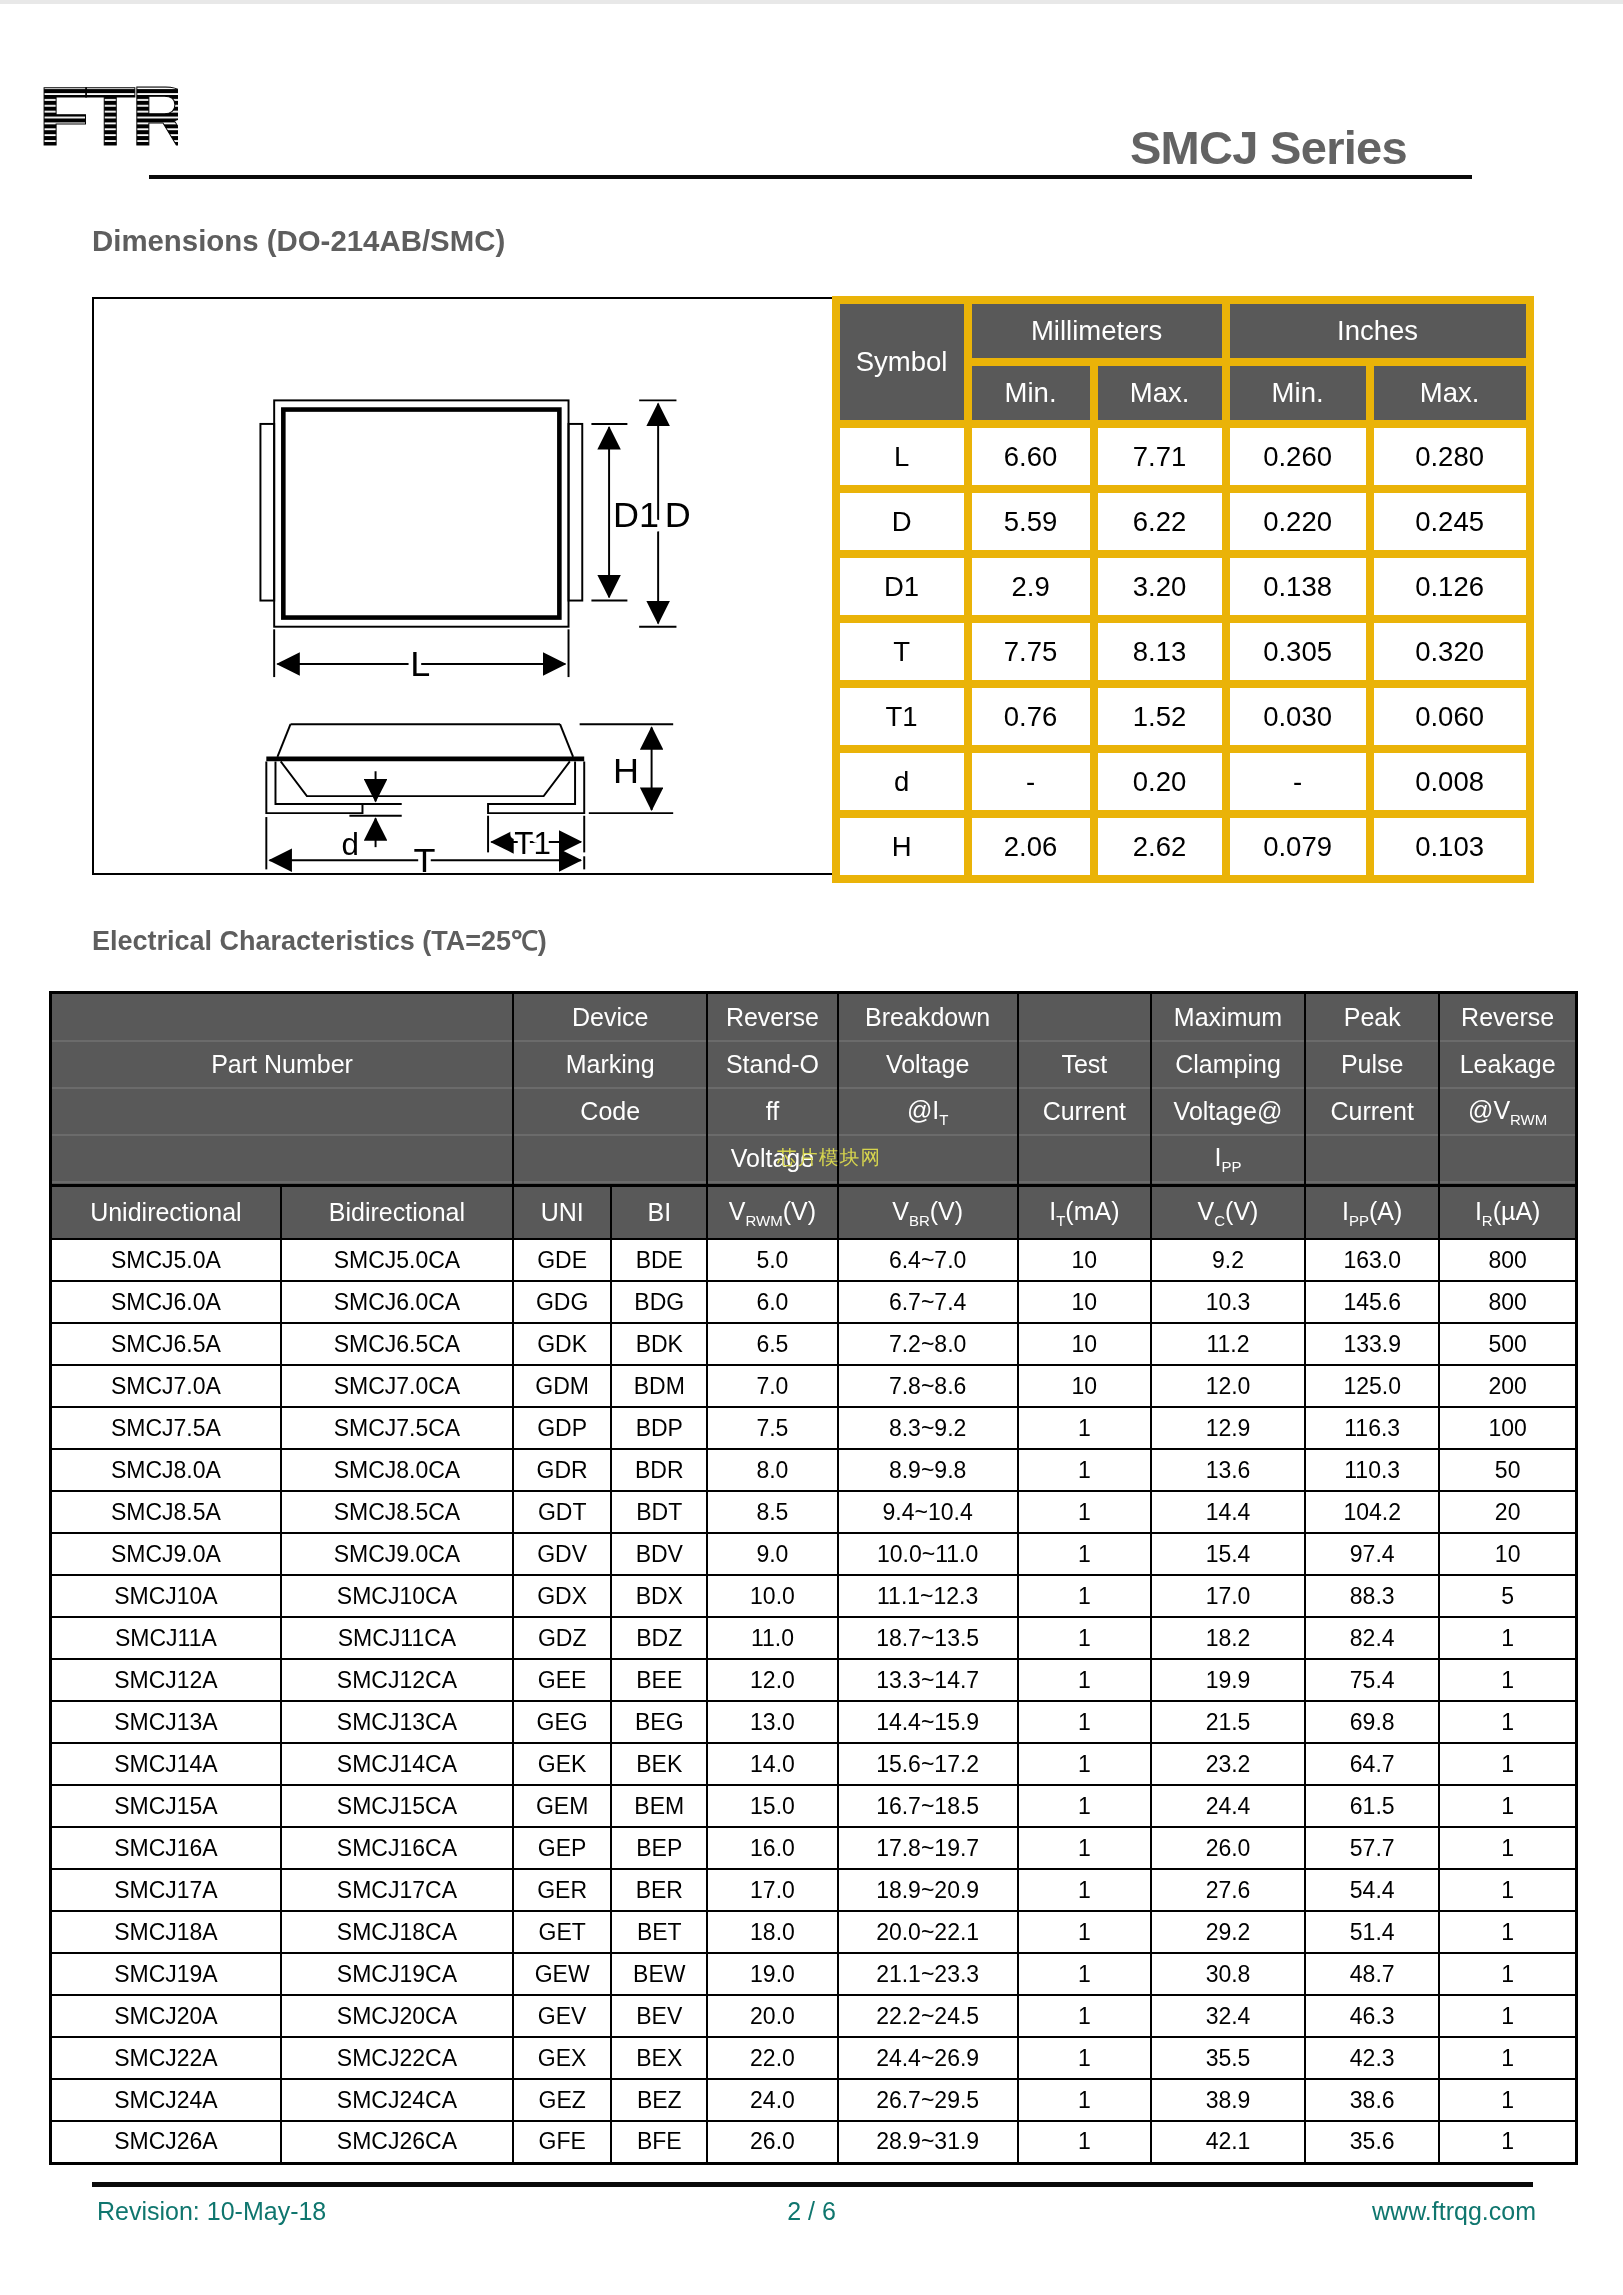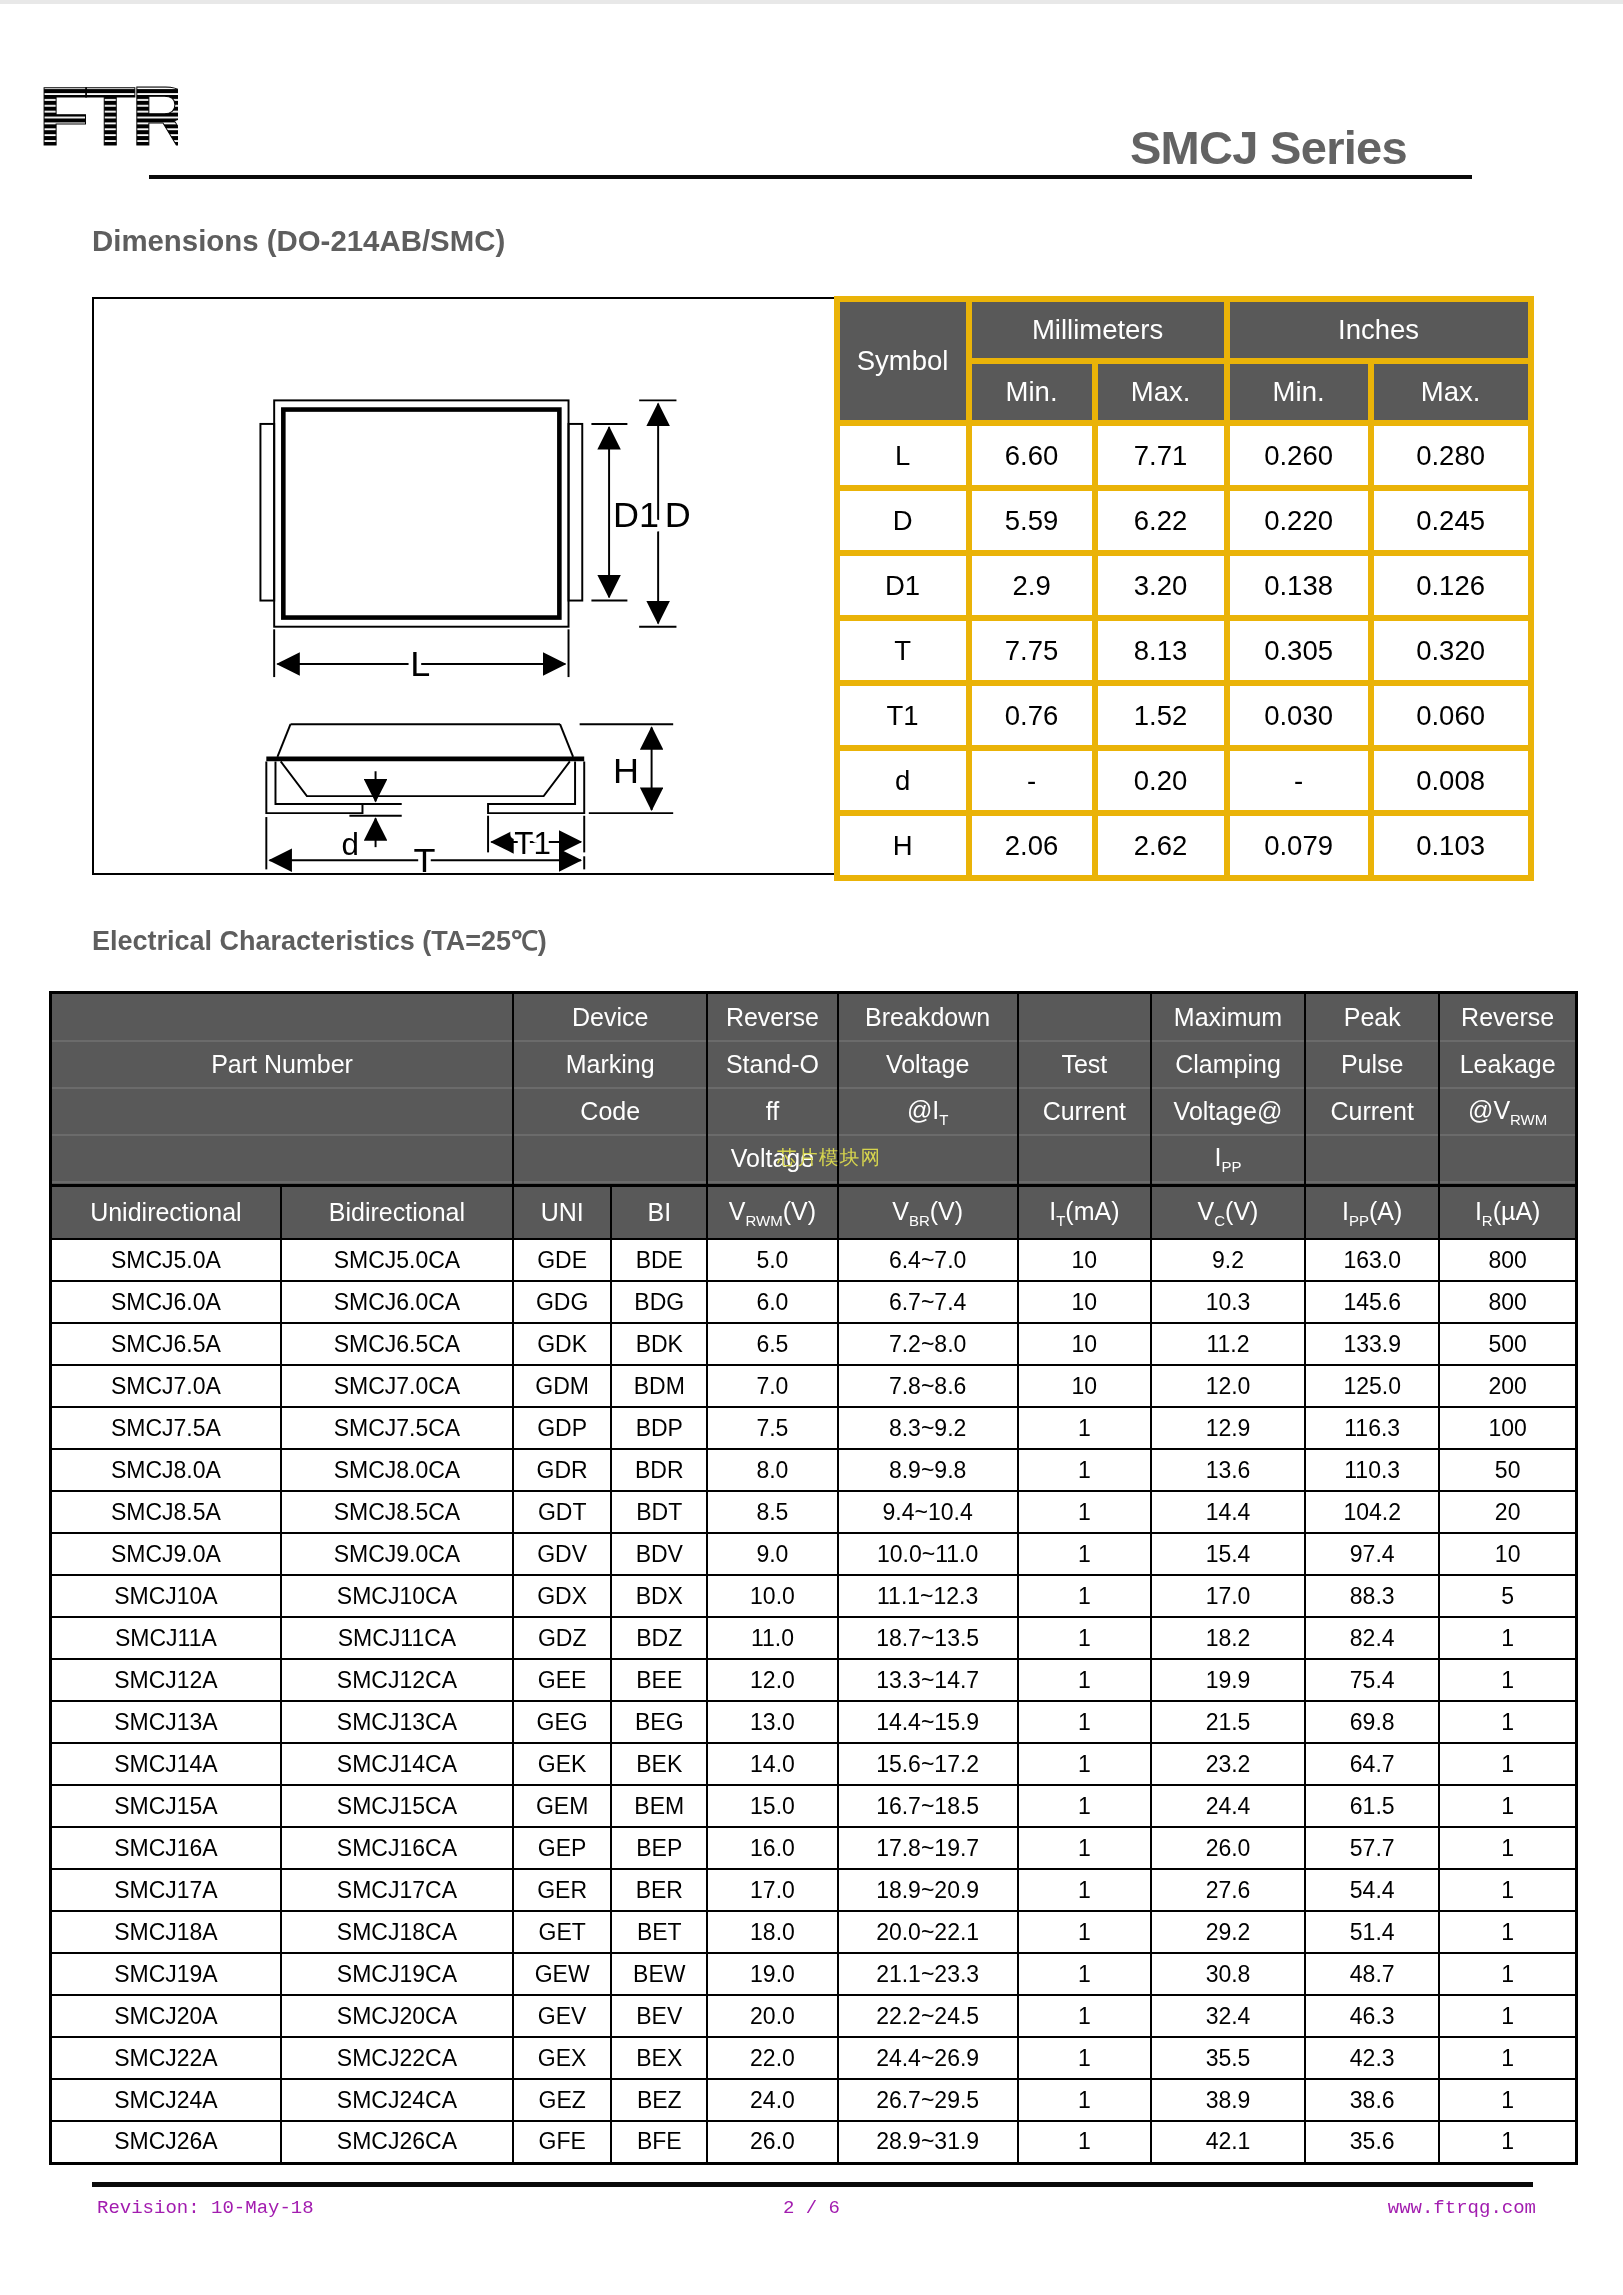--- a/index.html
+++ b/index.html
@@ -19,21 +19,21 @@
   #dim-heading{left:92px;top:220px;font-size:29.4px;}
   #elec-heading{left:92px;top:917px;font-size:27px;}
   
   .dim-box{position:absolute;left:92px;top:293px;width:1441px;height:578px;border:2.6px solid #000;box-sizing:border-box;}
   .pkg-svg{position:absolute;left:0;top:0;}
   
   .dim-table{
     position:absolute;top:-2.6px;right:-2.6px;width:696px;height:578px;
     border-collapse:collapse;table-layout:fixed;border:2.6px solid #000;
   }
-  .dim-table th,.dim-table td{border:6px solid #eab308;text-align:center;padding:4px;overflow:hidden;}
+  .dim-table th,.dim-table td{border:8px solid #eab308;text-align:center;padding:4px;overflow:hidden;}
   .dim-table thead th{
     background:#595959;color:#fff;font-weight:normal;font-size:27.5px;
   }
   .dim-table thead tr{height:62px;}
   .dim-table tbody tr{height:65px;}
   .dim-table tbody td{font-size:27.5px;background:#fff;}
   
   .elec-table{
     position:absolute;left:49px;top:987px;width:1529px;
     border-collapse:collapse;table-layout:fixed;border:3.3px solid #000;
@@ -53,21 +53,21 @@
   .elec-table tbody tr{height:42px;}
   .elec-table tbody td{font-size:23px;background:#fff;}
   sub{font-size:0.6em;}
   
   .watermark{
     position:absolute;left:777px;top:1140px;font-size:19.6px;letter-spacing:1.3px;
     color:#d6d44e;white-space:nowrap;
   }
   
   .footer-rule{position:absolute;left:92px;top:2178px;width:1441px;height:4.6px;background:#0a0a0a;}
-  .footer-text{position:absolute;top:2193px;font-size:19px;color:#a21caf;font-family:Liberation Mono, monospace;}
+  .footer-text{position:absolute;top:2193px;font-size:25px;color:#0f766e;}
   #footer-revision{left:97px;}
   #footer-page{left:0;width:1623px;text-align:center;}
   #footer-site{right:87px;}
   
   .dimline{stroke:#000;stroke-width:3;fill:none;}
   .thick{stroke-width:7;}
   .halo{font-size:55px;font-family:"Liberation Sans",sans-serif;fill:#000;
         paint-order:stroke;stroke:#fff;stroke-width:14;stroke-linejoin:round;}
   .halo-sm{font-size:48px;}
 </style>

